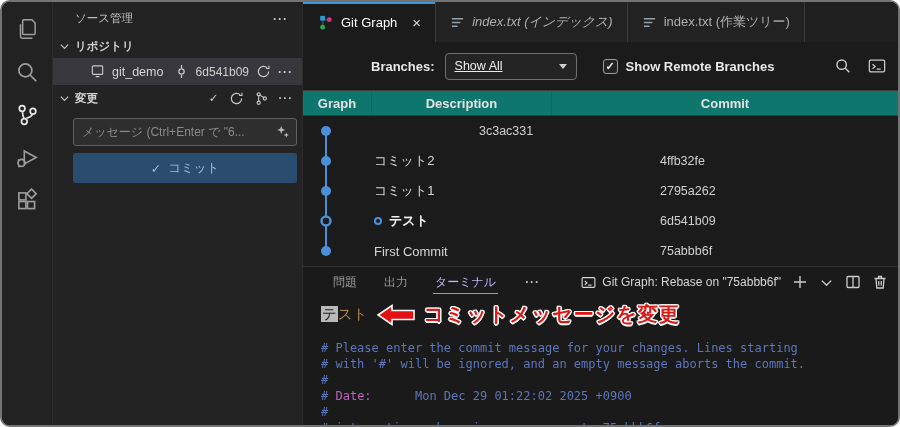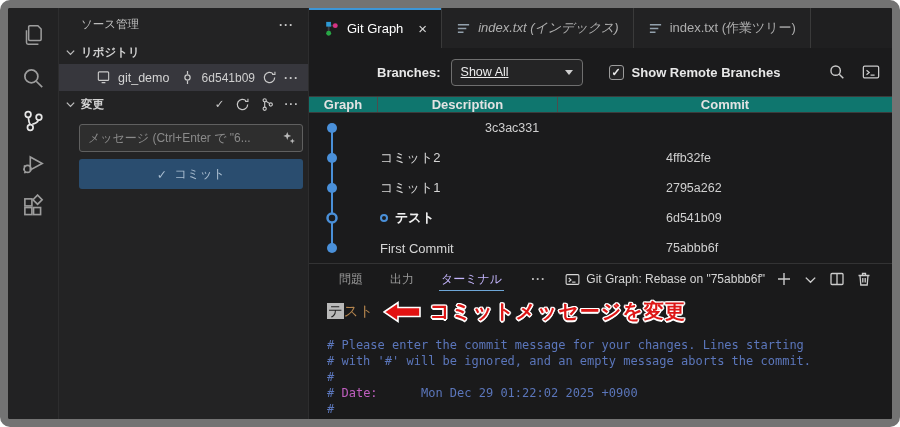--- a/index.html
+++ b/index.html
@@ -1,19 +1,19 @@
 <!DOCTYPE html>
 <html><head>
 <meta charset="utf-8">
 <style>
   * { box-sizing: border-box; }
   body { margin: 0; background: #ffffff; font-family: "Liberation Sans", sans-serif; }
   .window {
     position: relative; width: 900px; height: 427px;
-    border: 8px solid #737373; border-radius: 10px; overflow: hidden;
+    border: 2px solid #737373; border-radius: 10px; overflow: hidden;
     display: flex; background: #1f1f1f;
   }
 
   
   .activitybar { width: 50px; flex-shrink: 0; background: #222223; display: flex; flex-direction: column; align-items: center; padding-top: 13px; gap: 16px; }
   .ab-icon { width: 27px; height: 27px; color: #9d9d9d; display: flex; align-items: center; justify-content: center; }
   .ab-icon.active { color: #e6e6e6; }
   .ab-icon svg { width: 26px; height: 26px; }
 
   
@@ -72,21 +72,21 @@
   .ref-head-seg { width: 22px; height: 21px; background: #3d8fd1; display: flex; align-items: center; justify-content: center; color: #ffffff; }
   .ref-head-seg svg { width: 13px; height: 13px; }
   .ref-name { padding: 0 8px; font-size: 12px; color: #f2f2f2; }
   .ref-sep { width: 1px; height: 21px; background: #909090; }
   .ref-remote { padding: 0 8px; font-size: 12px; font-style: italic; color: #dadada; }
   .head-dot { width: 8px; height: 8px; border: 2px solid #4a90d9; border-radius: 50%; margin-right: 7px; flex-shrink: 0; }
   .row-head .commit-msg { font-weight: bold; color: #f0f0f0; }
 
   
   .panel { height: 159px; flex-shrink: 0; border-top: 1px solid #333334; background: #1a1a1b; display: flex; flex-direction: column; }
-  .panel-header { height: 30px; flex-shrink: 0; display: flex; align-items: center; padding: 0 20px 0 30px; font-size: 12px; color: #9a9a9a; }
+  .panel-header { height: 30px; flex-shrink: 0; display: flex; align-items: center; padding: 0 10px 0 30px; font-size: 12px; color: #9a9a9a; }
   .ptab { position: relative; height: 100%; display: flex; align-items: center; margin-right: 27px; }
   .ptab.active { color: #c4b5fd; }
   .ptab.active::after { content: ''; position: absolute; bottom: 3px; left: -2px; right: -2px; height: 1px; background: #6ea7d8; }
   .pmore { color: #bdbdbd; margin-left: 2px; }
   .panel-right { margin-left: auto; display: flex; align-items: center; gap: 11px; color: #cccccc; }
   .panel-term-label { display: flex; align-items: center; gap: 6px; font-size: 12px; color: #d6d6d6; }
   .p-ic { width: 15px; height: 15px; }
   .p-ic-lg { width: 16px; height: 16px; }
 
   .terminal { flex: 1; overflow: hidden; padding: 1px 0 0 18px; font-family: "DejaVu Sans Mono", monospace; }

